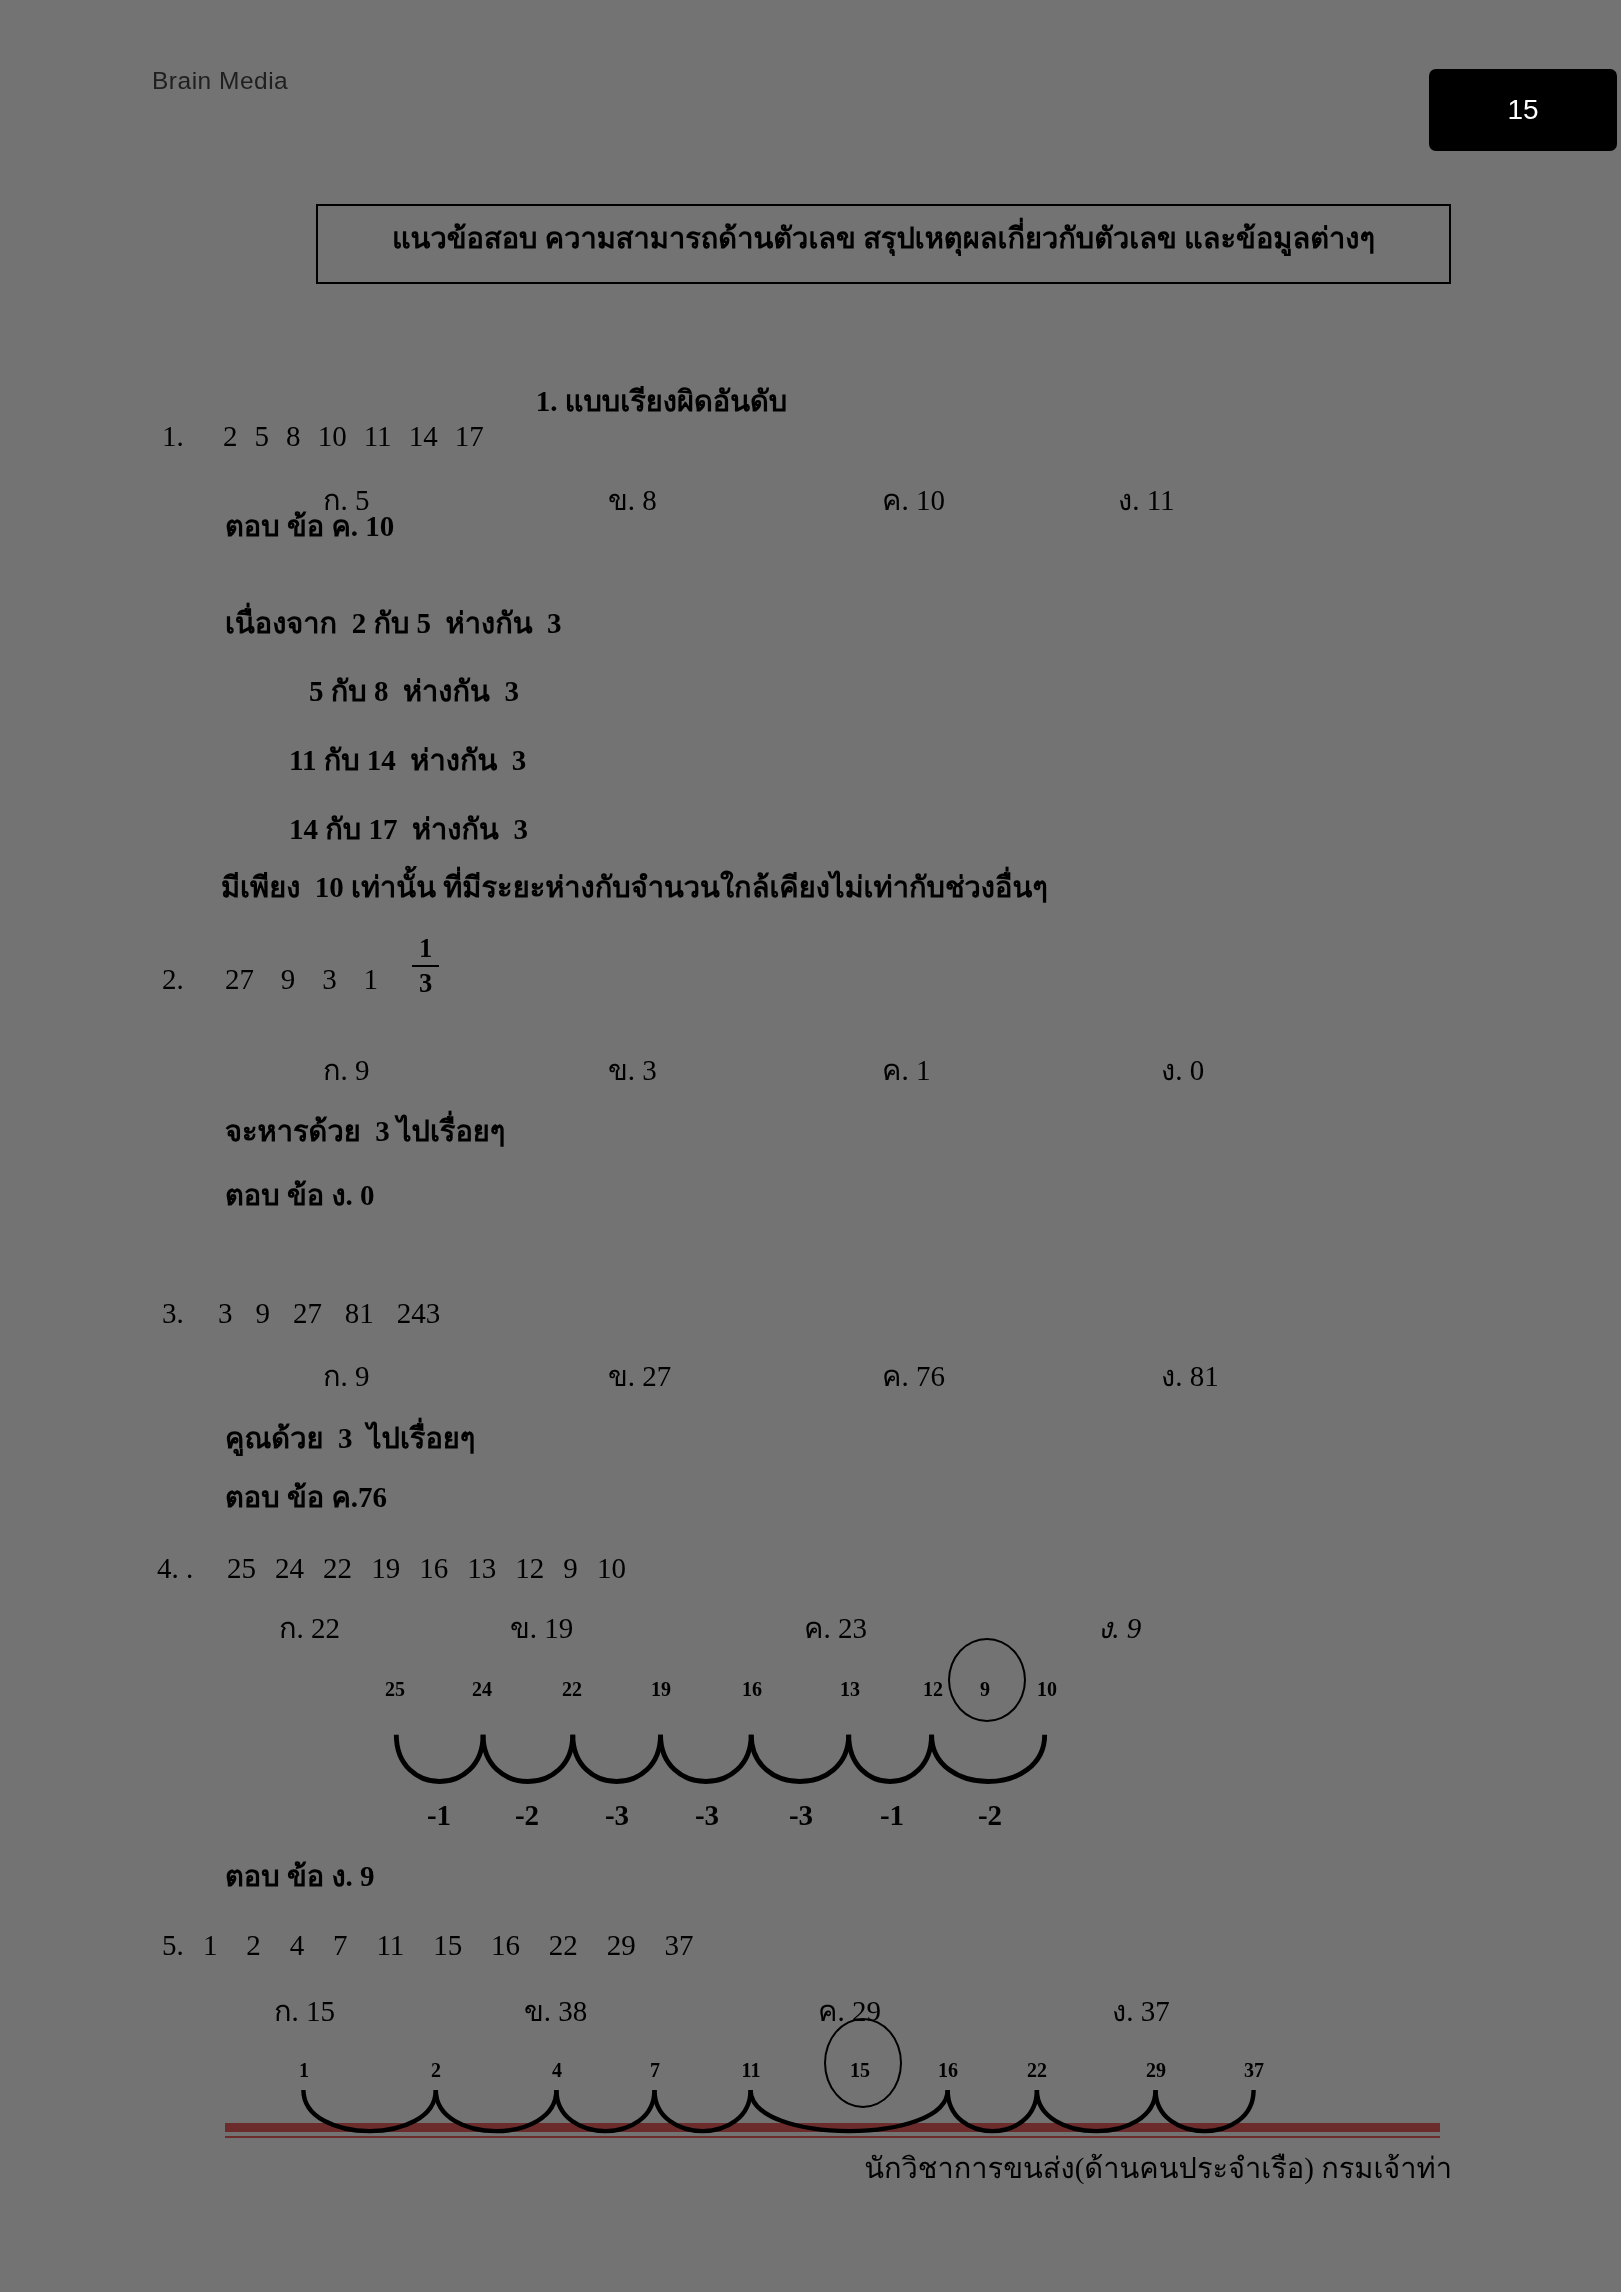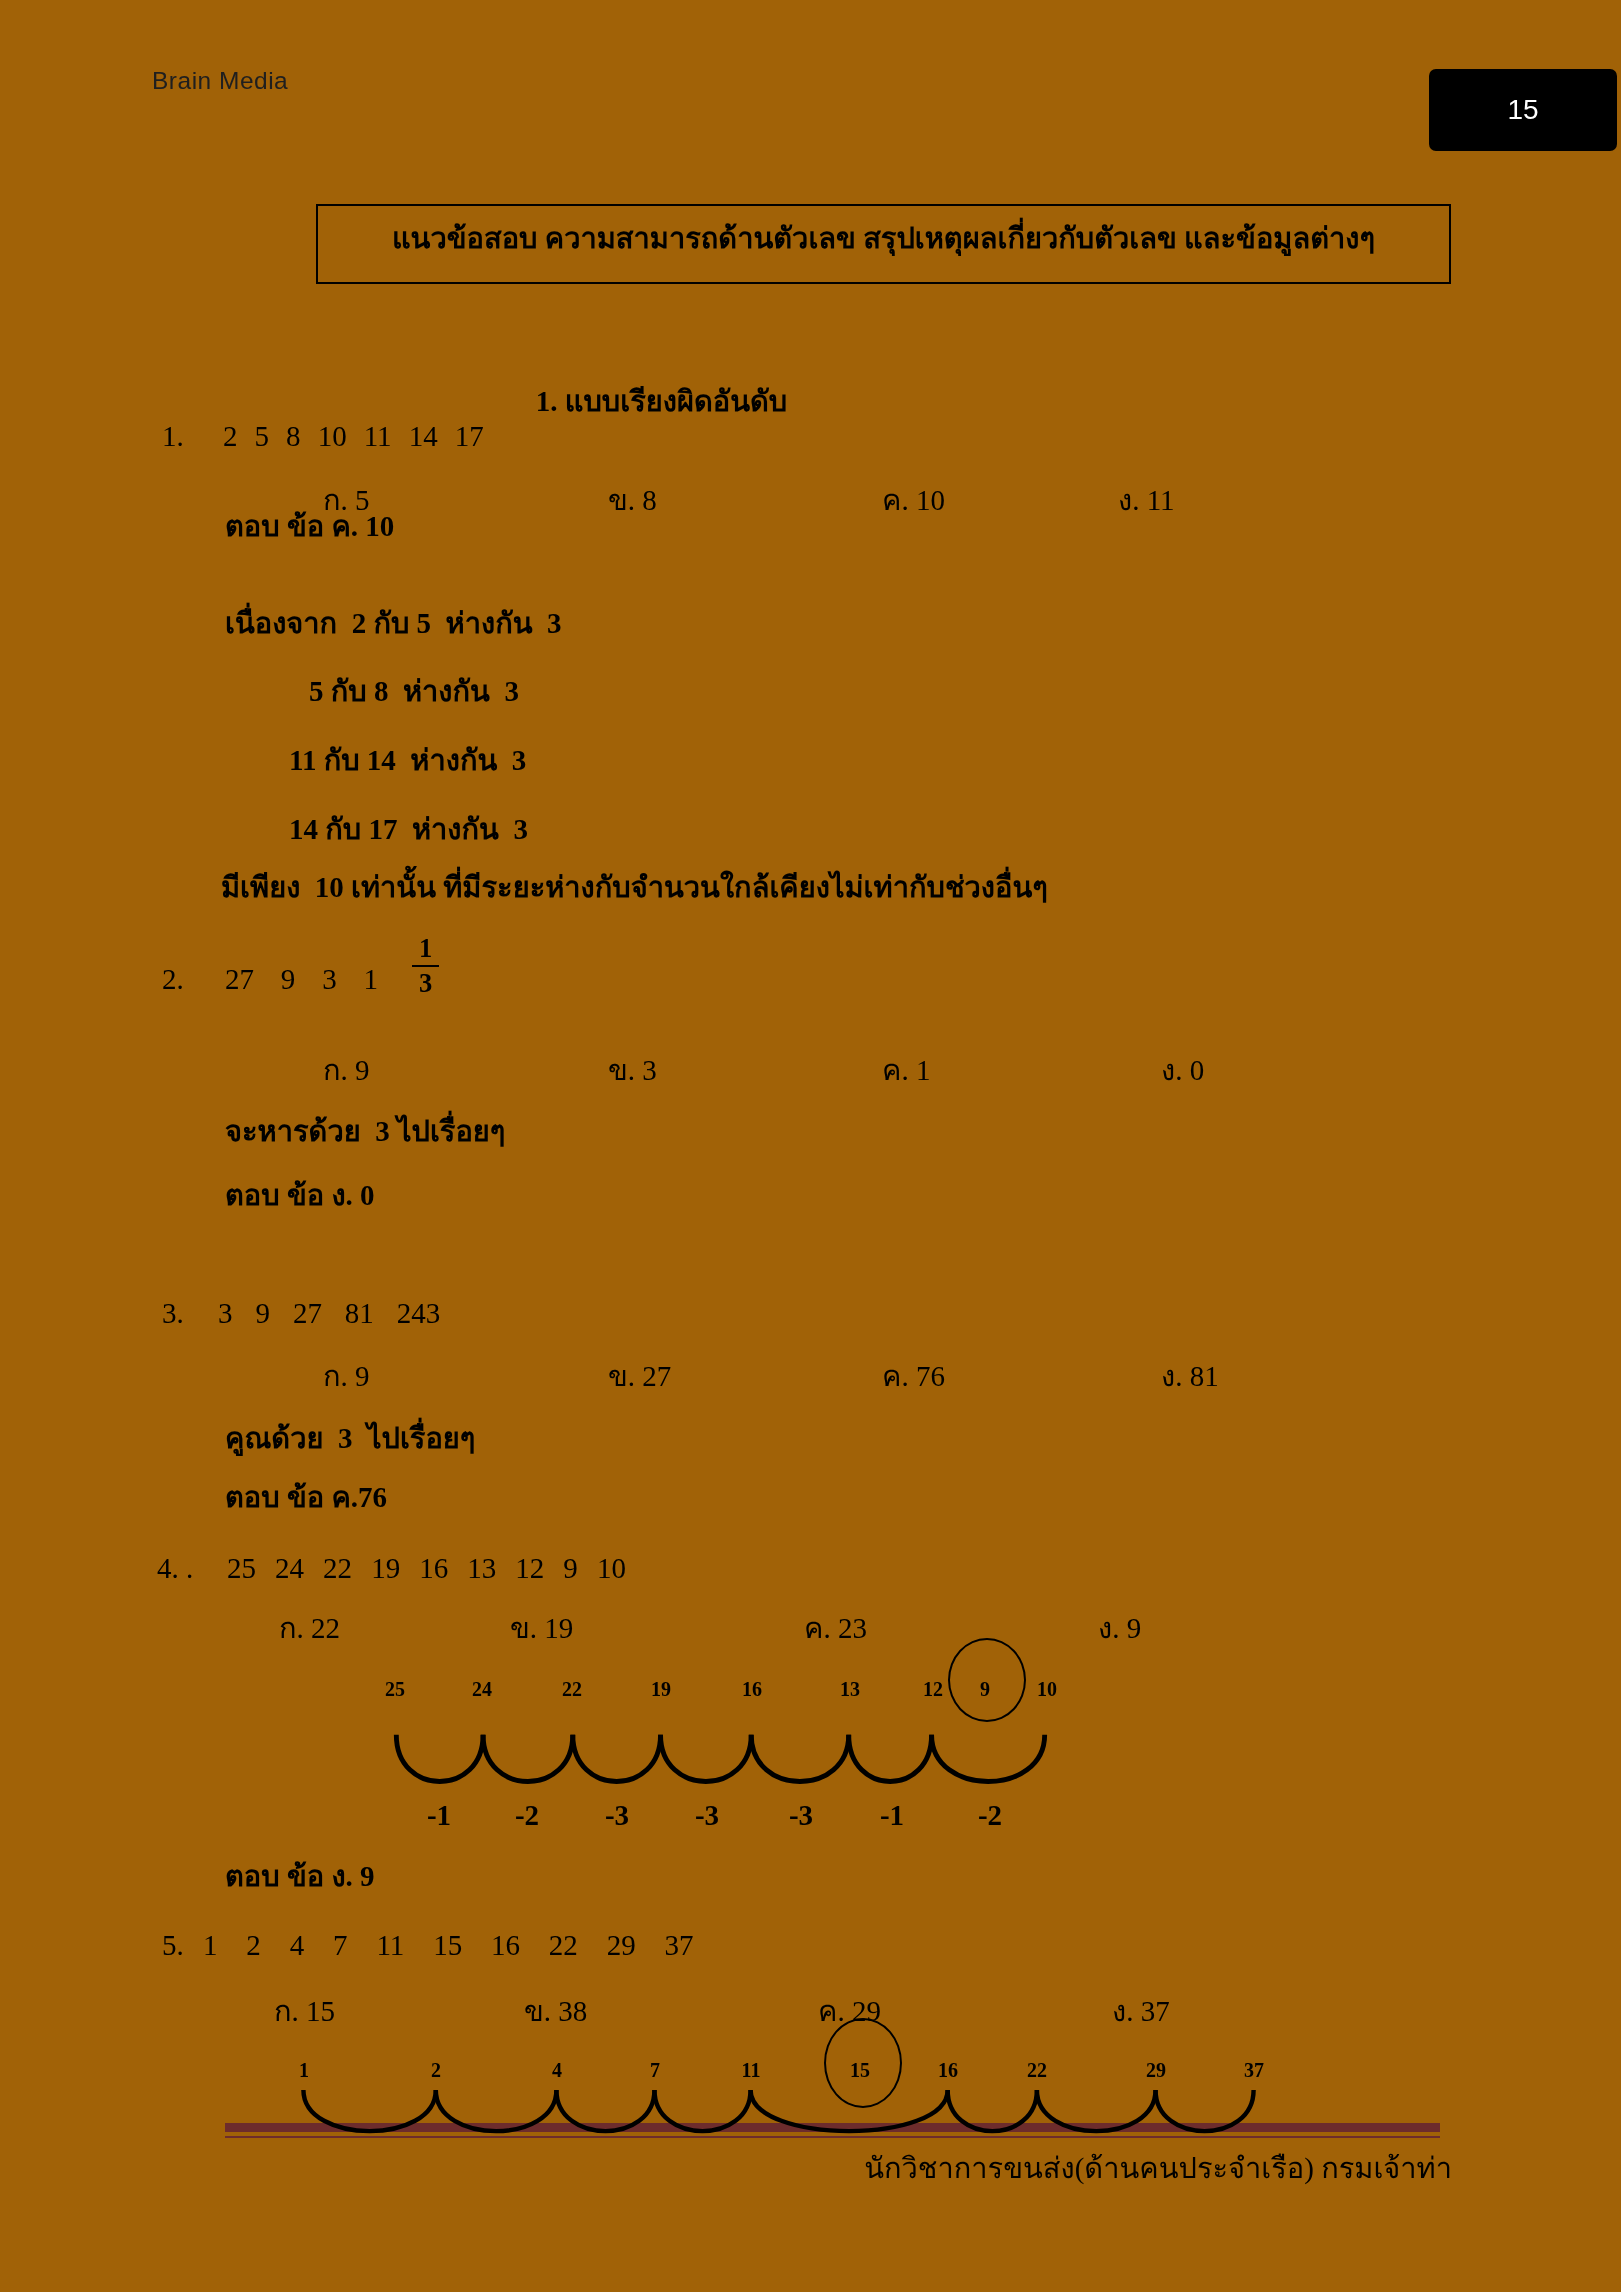--- a/index.html
+++ b/index.html
@@ -1,16 +1,16 @@
 <!DOCTYPE html>
 <html><head>
 <meta charset="utf-8">
 <style>
   html,body{margin:0;padding:0;background:#888;}
-  .page{position:relative;width:1621px;height:2293px;background:#a16207;
+  .page{position:relative;width:1621px;height:2293px;background:#737373;
         font-family:"Liberation Serif", serif;color:#000;overflow:hidden;}
   .abs{position:absolute;white-space:pre;}
   .t30{font-size:29px;line-height:33px;}
   .bold{font-weight:bold;}
   .center{left:0;width:1323px;text-align:center;}
   .brand{font-family:"Liberation Sans", sans-serif;font-size:24.5px;color:#1f1f1f;letter-spacing:0.5px;}
   .pagebox{position:absolute;left:1429px;top:69px;width:188px;height:82px;background:#000;
            border-radius:6.9px;display:flex;align-items:center;justify-content:center;}
   .pagebox span{color:#fff;font-family:"Liberation Sans", sans-serif;font-size:28px;}
   .titlebox{position:absolute;left:316px;top:204px;width:1135px;height:80px;
@@ -82,21 +82,21 @@
   <div class="abs t30" style="left:882px;top:1360px;">ค. 76</div>
   <div class="abs t30" style="left:1161px;top:1360px;">ง. 81</div>
   <div class="abs t30 bold" style="left:225px;top:1422px;">คูณด้วย  3  ไปเรื่อยๆ</div>
   <div class="abs t30 bold" style="left:225px;top:1481px;">ตอบ ข้อ ค.76</div>
 
   <div class="abs t30" style="left:157px;top:1552px;">4. .</div>
   <div class="abs t30 seq4" style="left:227px;top:1552px;">25 24 22 19 16 13 12 9 10</div>
   <div class="abs t30" style="left:279px;top:1612px;">ก. 22</div>
   <div class="abs t30" style="left:510px;top:1612px;">ข. 19</div>
   <div class="abs t30" style="left:804px;top:1612px;">ค. 23</div>
-  <div class="abs t30" style="left:1098px;top:1612px;">ง. 9</div>
+  <div class="abs t30" style="left:1098px;top:1612px;font-style:italic;">ง. 9</div>
 
   <div class="dn" style="left:395px;top:1672px;">25</div>
   <div class="dn" style="left:482px;top:1672px;">24</div>
   <div class="dn" style="left:572px;top:1672px;">22</div>
   <div class="dn" style="left:661px;top:1672px;">19</div>
   <div class="dn" style="left:752px;top:1672px;">16</div>
   <div class="dn" style="left:850px;top:1672px;">13</div>
   <div class="dn" style="left:933px;top:1672px;">12</div>
   <div class="dn" style="left:985px;top:1672px;">9</div>
   <div class="dn" style="left:1047px;top:1672px;">10</div>

